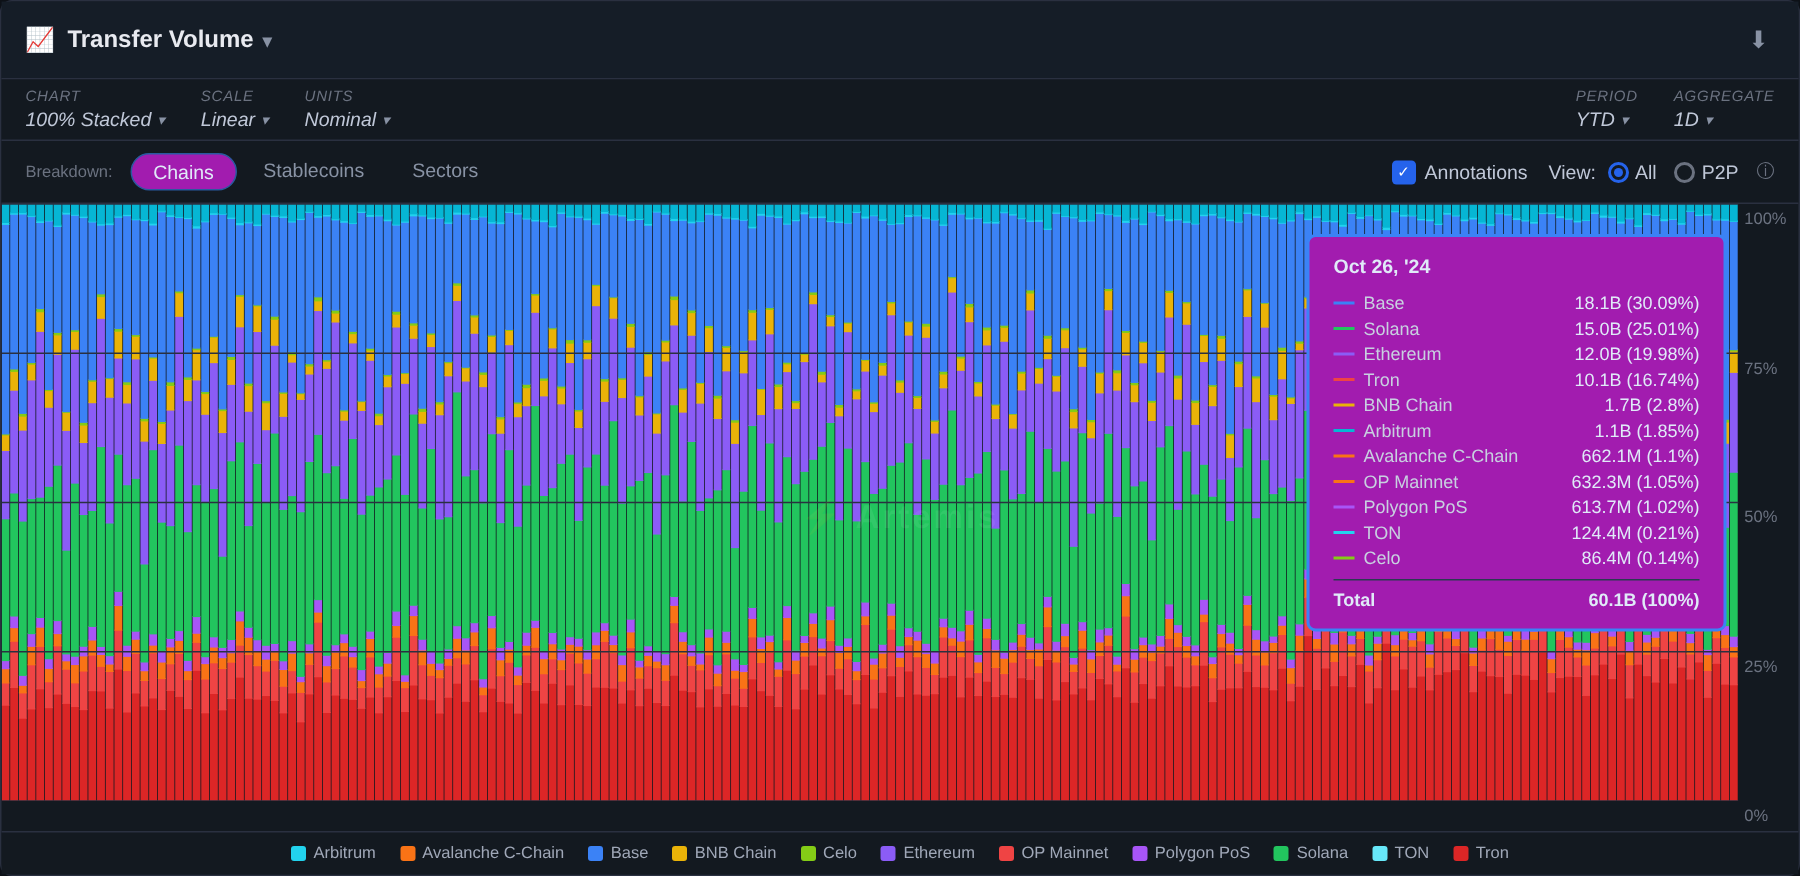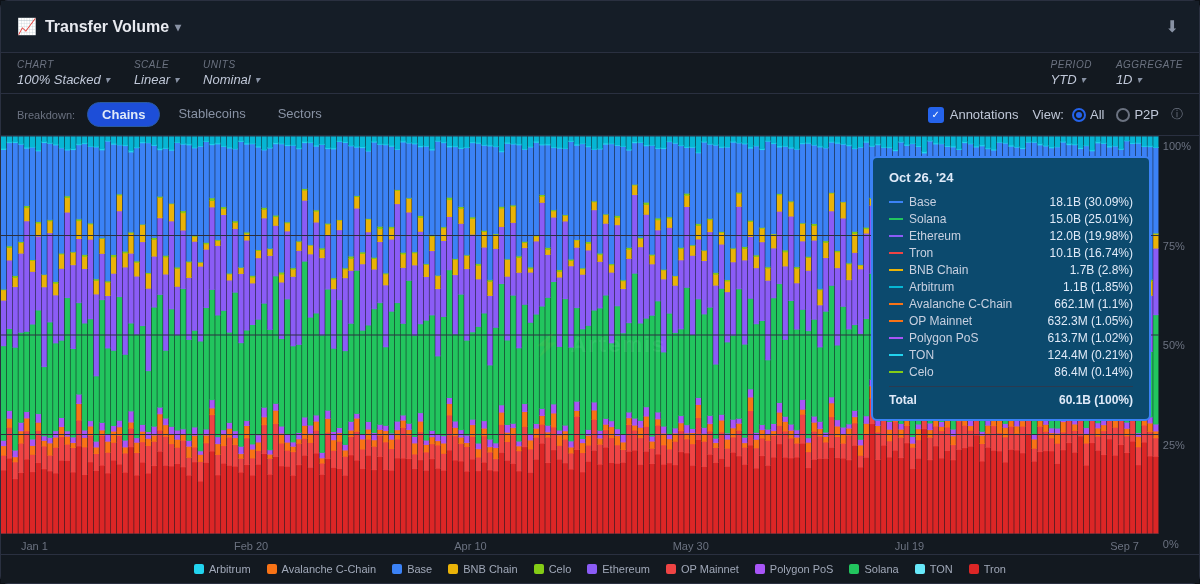--- a/index.html
+++ b/index.html
@@ -101,24 +101,23 @@
       gap: 4px;
     }
     .breakdown-tab {
       padding: 4px 14px;
       border-radius: 20px;
       font-size: 13px;
       cursor: pointer;
       color: #8892a4;
     }
     .breakdown-tab.active {
-      background: #1d4ed8;
+      background: #a21caf;
       color: #e0eaf8;
       border: 1px solid #2a5a9f;
-      font-weight: bold;
     }
     .annotations-area {
       margin-left: auto;
       display: flex;
       align-items: center;
       gap: 14px;
     }
     .annotations-toggle {
       display: flex;
       align-items: center;
@@ -216,21 +215,21 @@
       letter-spacing: 2px;
       pointer-events: none;
       display: flex;
       align-items: flex-end;
       gap: 8px;
     }
     .tooltip-box {
       position: absolute;
       right: 48px;
       top: 20px;
-      background: #0c4a6e;
+      background: #a21caf;
       border: 2px solid #3b82f6;
       border-radius: 6px;
       padding: 12px 16px;
       font-size: 12px;
       color: #c8d0e0;
       min-width: 280px;
       z-index: 20;
     }
     .tooltip-date {
       font-size: 13px;
@@ -2709,28 +2708,20 @@
       </div>
       <span class="tooltip-value">86.4M (0.14%)</span>
     </div>
         </div>
       <div class="tooltip-total">
         <span>Total</span>
         <span>60.1B (100%)</span>
       </div>
     </div>
 
-    <div style="position:absolute;bottom:0;left:0;right:40px;display:flex;justify-content:space-between;padding:2px 20px;font-size:11px;color:#6b7280;">
-      <span>Jan 1</span>
-      <span>Feb 20</span>
-      <span>Apr 10</span>
-      <span>May 30</span>
-      <span>Jul 19</span>
-      <span>Sep 7</span>
-    </div>
   </div>
 
   <div class="legend-row" id="legend-container">
   <div class="legend-item">
       <div class="legend-dot" style="background:#22d3ee;"></div>
       <span>Arbitrum</span>
     </div>
       <div class="legend-item">
       <div class="legend-dot" style="background:#f97316;"></div>
       <span>Avalanche C-Chain</span>

